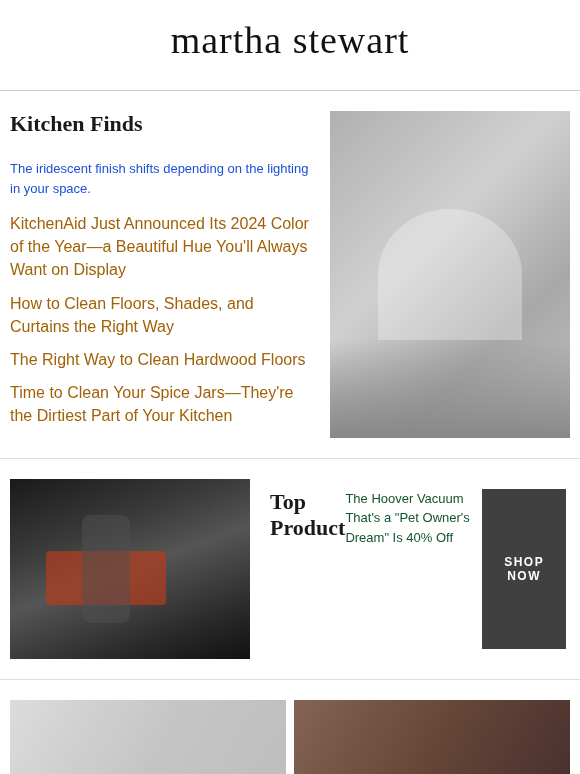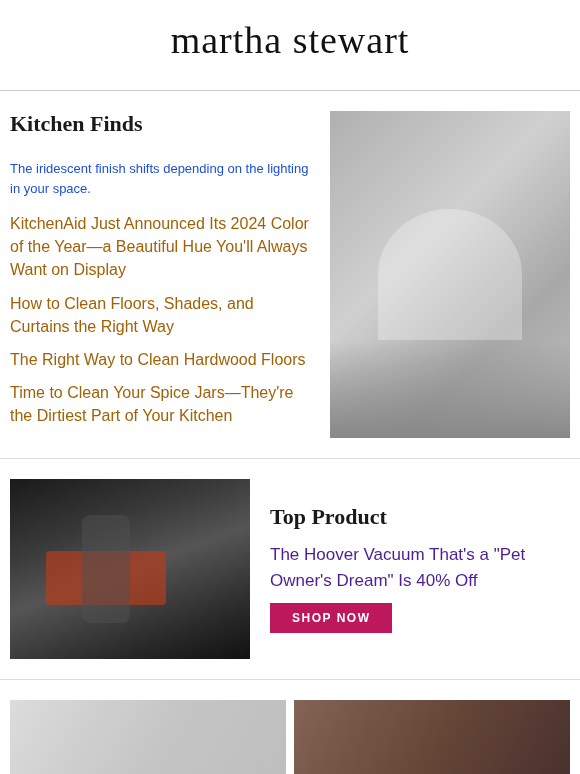--- a/index.html
+++ b/index.html
@@ -129,40 +129,40 @@
       top: 20%;
       left: 30%;
       width: 20%;
       height: 60%;
       background: rgba(80,80,80,0.5);
       border-radius: 8px;
     }
     .top-product-text {
       flex: 1;
       display: flex;
-      flex-direction: column;
+      flex-direction: row;
       justify-content: center;
       padding: 10px 4px;
     }
     .top-product-text h2 {
       font-family: Georgia, serif;
       font-size: 22px;
       font-weight: 700;
       margin-bottom: 12px;
     }
     .top-product-text .description {
       font-family: Arial, sans-serif;
-      font-size: 17px;
-      color: #4c1d95;
+      font-size: 13px;
+      color: #14532d;
       margin-bottom: 10px;
       line-height: 1.5;
     }
     .shop-now-btn {
       display: inline-block;
-      background: #be185d;
+      background: #404040;
       color: #fff;
       font-family: Arial, sans-serif;
       font-size: 12px;
       font-weight: 700;
       letter-spacing: 1.5px;
       padding: 8px 22px;
       text-transform: uppercase;
       cursor: pointer;
       border: none;
       width: fit-content;

